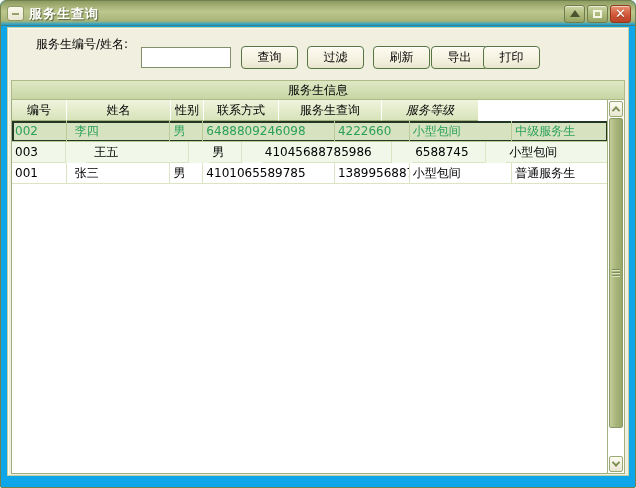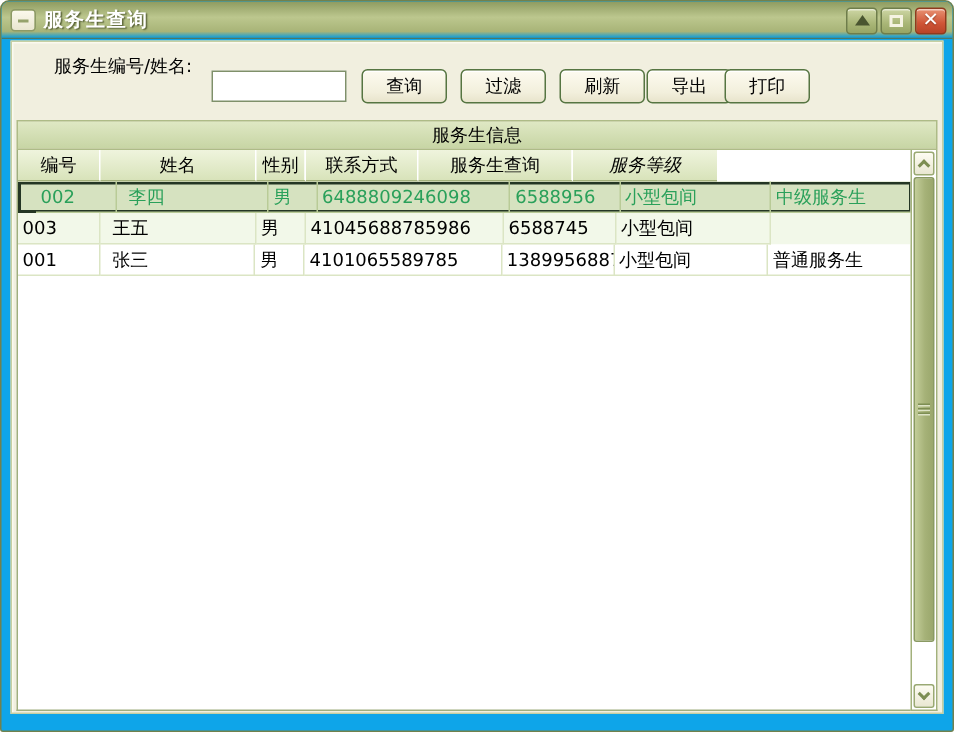--- a/index.html
+++ b/index.html
@@ -44,27 +44,27 @@
   .group-header{height:20px;background:linear-gradient(#dfe8c4,#c7d5a4);
     border:1px solid #aebb87;text-align:center;font-size:12px;line-height:19px;color:#000;}
   .grid{position:absolute;left:0;top:20px;width:598px;bottom:0;background:#ffffff;
     border:1px solid #9fae7e;border-top:none;overflow:hidden;}
   .header-row{display:flex;height:21px;}
   .hcell{background:linear-gradient(#eff4dd,#d8e3ba);border-right:1px solid #ffffff;
     border-bottom:1px solid #a3b17c;font-size:12px;text-align:center;line-height:20px;color:#000;
     overflow:hidden;white-space:nowrap;}
   .hcell:last-child{border-right:none;font-style:italic;}
   .row{display:flex;height:21px;background:#ffffff;}
-  .row.alt{background:#f2f8e9;}
+  .row.alt{background:#f2f8e9;gap:20px;}
   .cell{font-size:12px;line-height:20px;color:#000;padding-left:3px;
     border-right:1px solid #dbe5c4;border-bottom:1px solid #dbe5c4;
     overflow:hidden;white-space:nowrap;}
   .cell.c1{padding-left:8px;}
   .c0{width:55px}.c1{width:104px}.c2{width:33px}.c3{width:132px}.c4{width:75px}.c5{width:103px}.c6{width:96px}
-  .row.selected{background:#d6e2c0;box-shadow:inset 0 0 0 2px #243624;padding-left:12px;}
+  .row.selected{background:#d6e2c0;box-shadow:inset 0 0 0 2px #243624;}
   .row.selected .cell{color:#2aa05a;border-right-color:#b9cb97;border-bottom-color:#b9cb97;}
 
   
   .vscroll{position:absolute;top:20px;right:0;width:18px;bottom:0;background:#ffffff;
     border:1px solid #a3b17c;border-top:none;}
   .sbtn{position:absolute;left:1px;right:1px;height:16px;border:1px solid #9aa973;border-radius:2px;
     background:linear-gradient(#fdfcf2,#e9e7d2);display:flex;align-items:center;justify-content:center;cursor:pointer;}
   .sbtn.up{top:1px;}
   .sbtn.down{bottom:1px;}
   .chev{width:6px;height:6px;border-left:2px solid #7d8e53;border-top:2px solid #7d8e53;}
@@ -122,21 +122,21 @@
           <div class="hcell c4">联系方式</div>
           <div class="hcell c5">服务生查询</div>
           <div class="hcell c6">服务等级</div>
         </div>
 
         <div class="row selected">
           <div class="cell c0">002</div>
           <div class="cell c1">李四</div>
           <div class="cell c2">男</div>
           <div class="cell c3">6488809246098</div>
-          <div class="cell c4">6588956</div>
+          <div class="cell c4">4222660</div>
           <div class="cell c5">小型包间</div>
           <div class="cell c6">中级服务生</div>
         </div>
 
         <div class="row alt">
           <div class="cell c0">003</div>
           <div class="cell c1">王五</div>
           <div class="cell c2">男</div>
           <div class="cell c3">41045688785986</div>
           <div class="cell c4">6588745</div>

